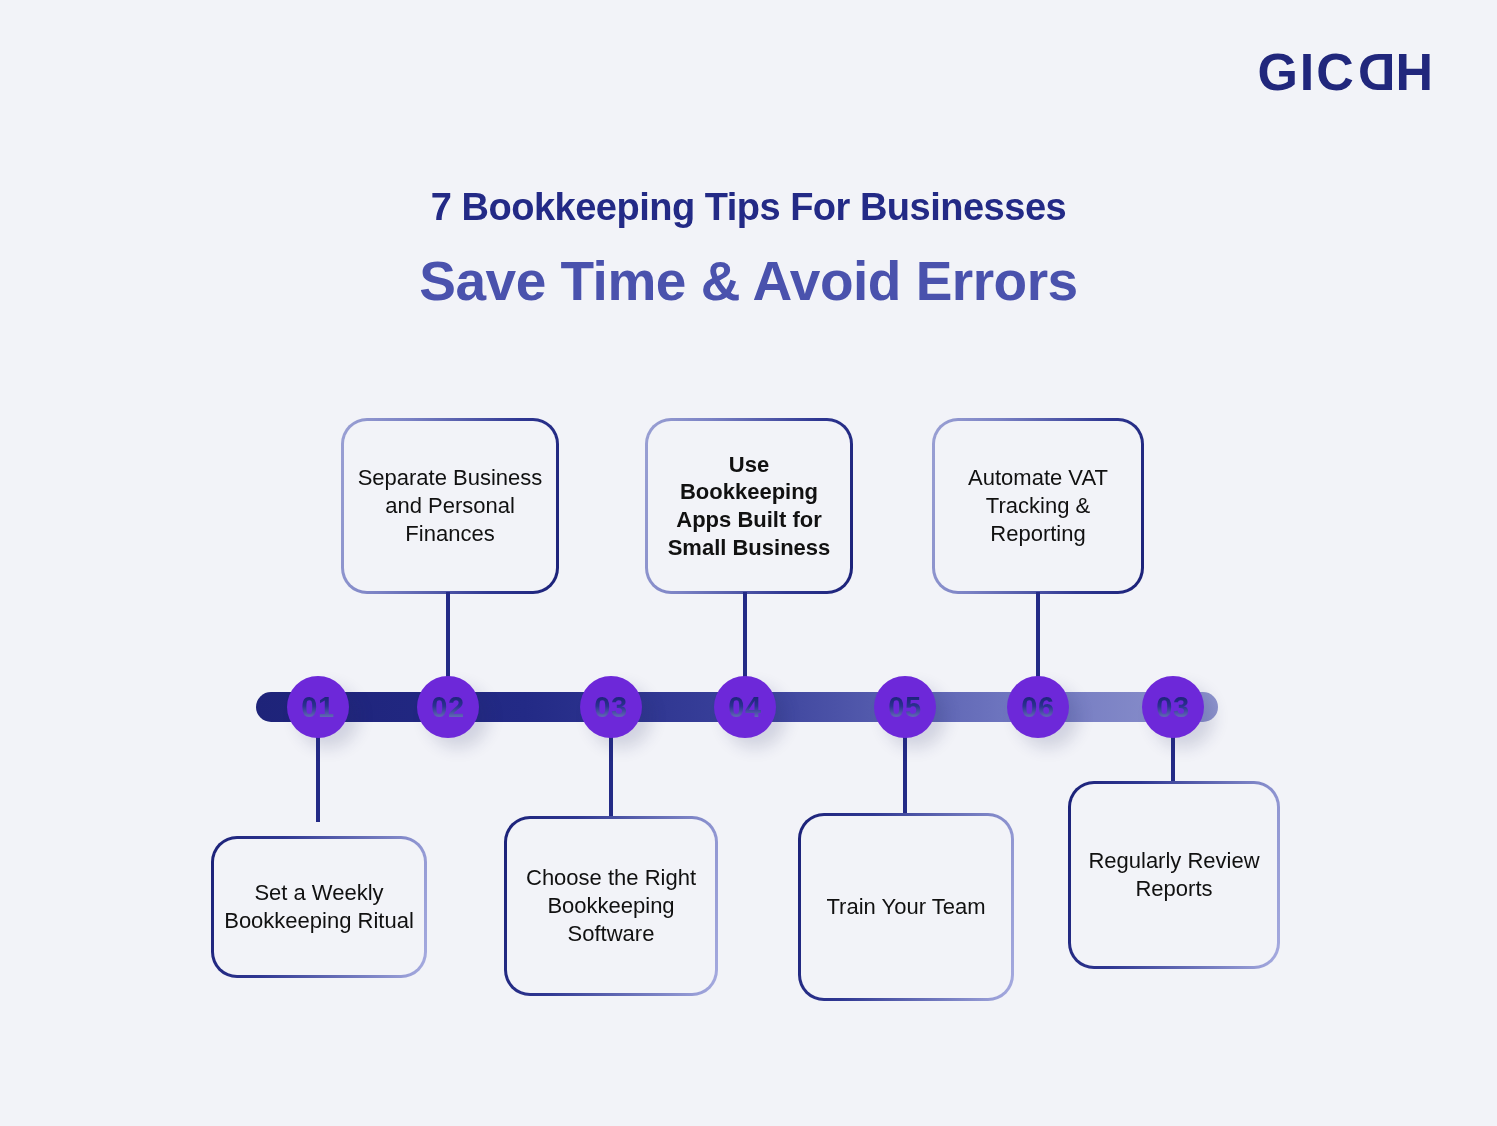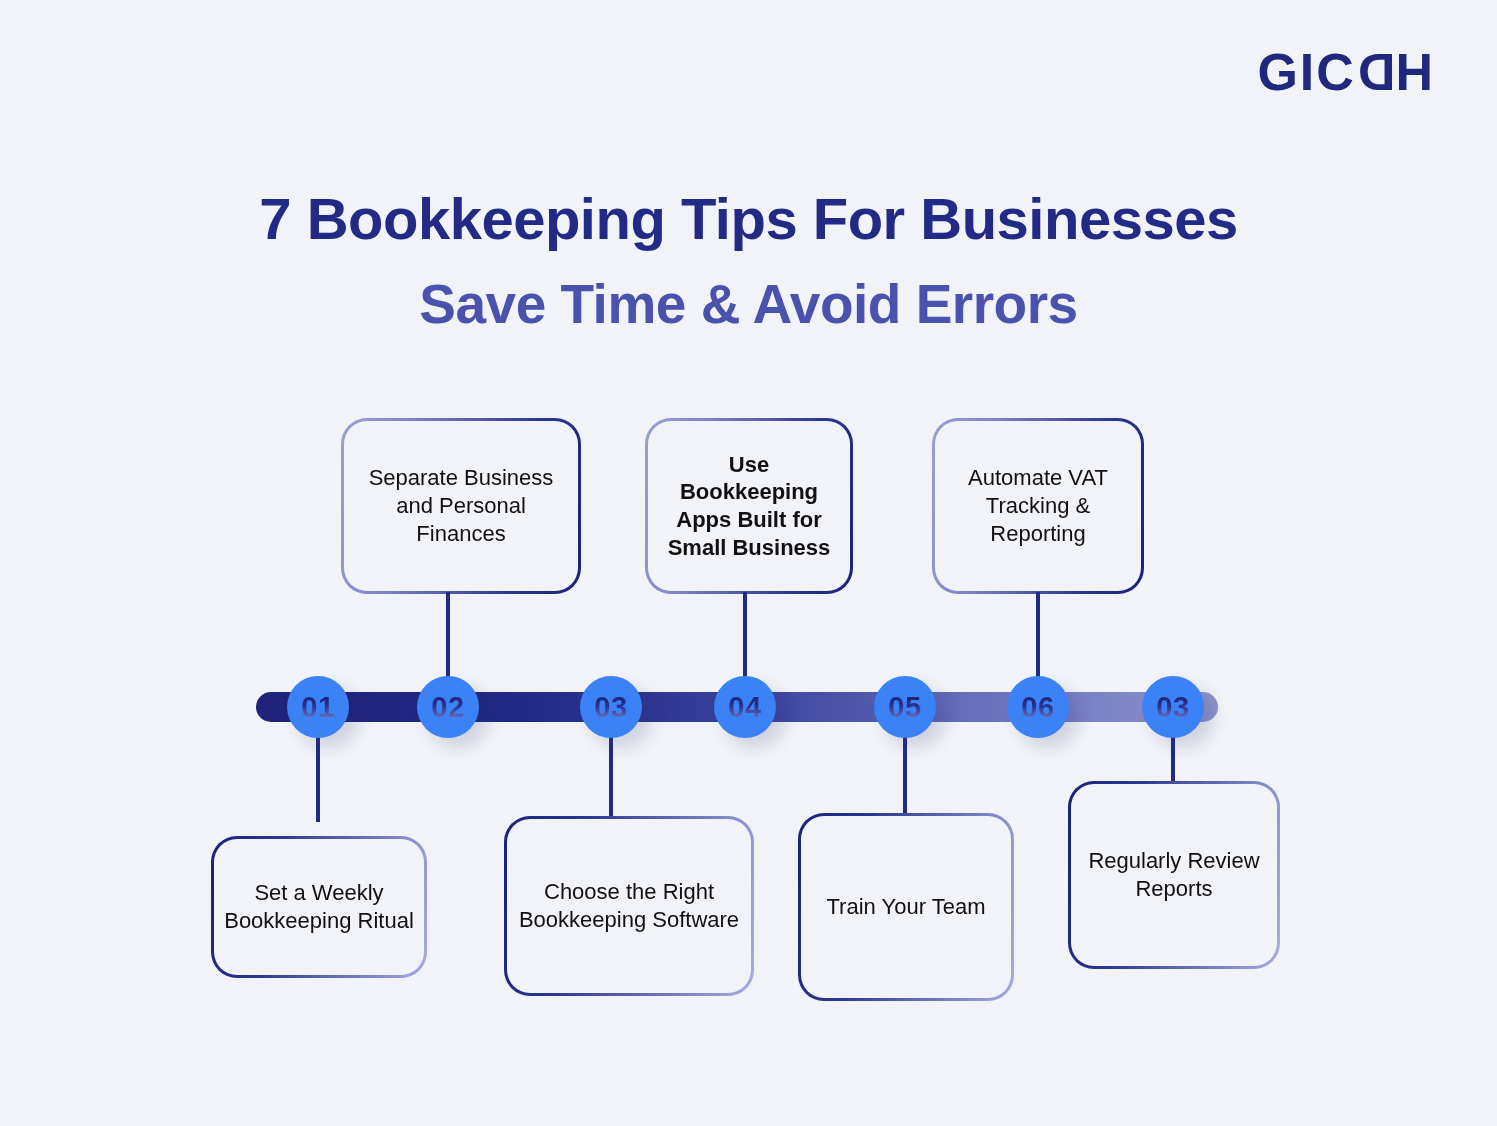--- a/index.html
+++ b/index.html
@@ -42,21 +42,21 @@
 
   
   .title-block {
     position: absolute;
     top: 186px;
     left: 0;
     width: 1497px;
     text-align: center;
   }
   .title-line1 {
-    font-size: 58px;
+    font-size: 38px;
     font-weight: 700;
     color: #232a86;
     letter-spacing: -0.5px;
     line-height: 1.15;
     white-space: nowrap;
   }
   .title-line2 {
     font-size: 55px;
     font-weight: 700;
     color: #4a52ad;
@@ -88,21 +88,21 @@
     width: 4px;
     background: #232a86;
   }
 
   
   .node {
     position: absolute;
     width: 62px;
     height: 62px;
     border-radius: 50%;
-    background: #3b82f6;
+    background: #6d28d9;
     box-shadow: 10px 10px 16px rgba(40, 45, 100, 0.16);
     display: flex;
     align-items: center;
     justify-content: center;
     z-index: 5;
   }
   .node .num {
     font-size: 29px;
     font-weight: 700;
     letter-spacing: 0.5px;
@@ -154,21 +154,21 @@
 
   <div class="logo"><span>GIC</span><span class="flip">D</span><span>H</span></div>
 
   <div class="title-block">
     <div class="title-line1">7 Bookkeeping Tips For Businesses</div>
     <div class="title-line2">Save Time &amp; Avoid Errors</div>
   </div>
 
   <div class="bar"></div>
 
-  <div class="card top" style="left:341px; top:418px; width:240px; height:176px;">
+  <div class="card top" style="left:341px; top:418px; width:218px; height:176px;">
     <div class="card-inner">
       <div class="card-text">Separate Business and Personal Finances</div>
     </div>
   </div>
   <div class="stem" style="left:446px; top:592px; height:104px;"></div>
 
   <div class="card top" style="left:645px; top:418px; width:208px; height:176px;font-weight:bold;">
     <div class="card-inner">
       <div class="card-text">Use Bookkeeping Apps Built for Small Business</div>
     </div>
@@ -183,21 +183,21 @@
   <div class="stem" style="left:1036px; top:592px; height:104px;"></div>
 
   <div class="stem" style="left:316px; top:718px; height:104px;"></div>
   <div class="card bottom" style="left:211px; top:836px; width:216px; height:142px;">
     <div class="card-inner">
       <div class="card-text">Set a Weekly Bookkeeping Ritual</div>
     </div>
   </div>
 
   <div class="stem" style="left:609px; top:718px; height:104px;"></div>
-  <div class="card bottom" style="left:504px; top:816px; width:250px; height:180px;">
+  <div class="card bottom" style="left:504px; top:816px; width:214px; height:180px;">
     <div class="card-inner">
       <div class="card-text">Choose the Right Bookkeeping Software</div>
     </div>
   </div>
 
   <div class="stem" style="left:903px; top:718px; height:104px;"></div>
   <div class="card bottom" style="left:798px; top:813px; width:216px; height:188px;">
     <div class="card-inner">
       <div class="card-text">Train Your Team</div>
     </div>

